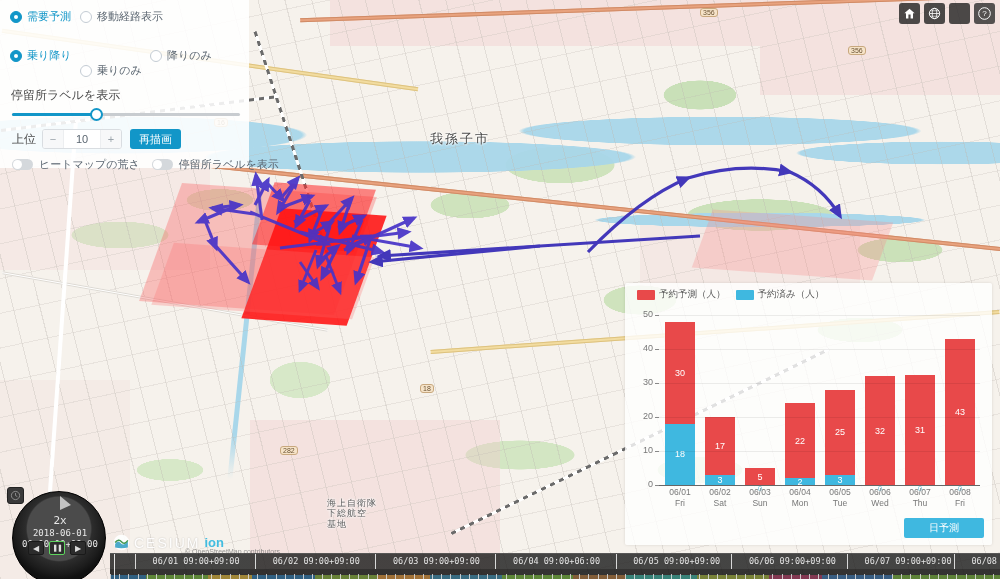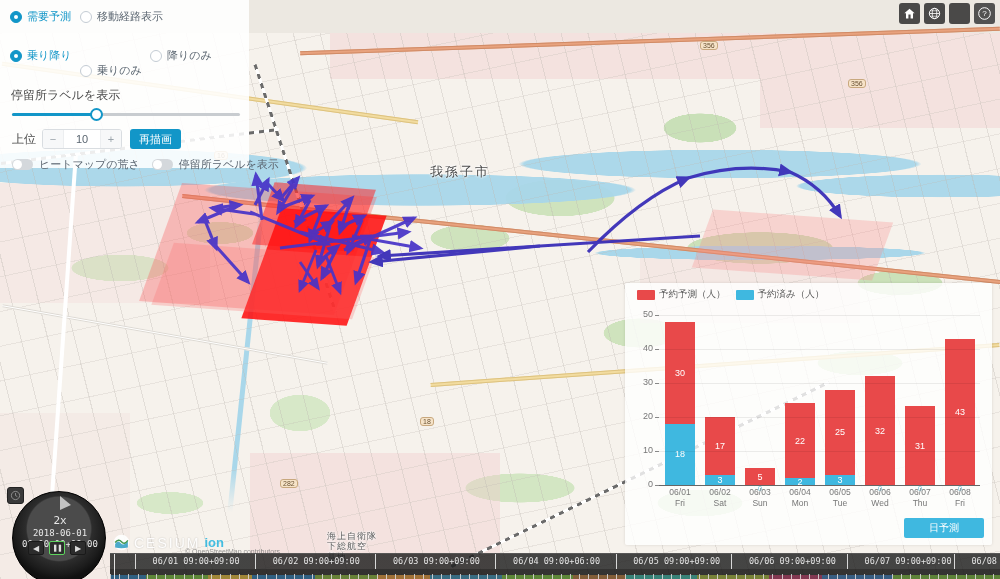--- a/index.html
+++ b/index.html
@@ -28,21 +28,20 @@
       radial-gradient(ellipse 55px 18px at 220px 200px, #d3e6c3 0 60%, transparent 61%),
       radial-gradient(ellipse 80px 22px at 120px 235px, #d5e7c6 0 60%, transparent 61%),
       radial-gradient(ellipse 50px 30px at 300px 380px, #d7e8c8 0 60%, transparent 61%),
       radial-gradient(ellipse 60px 24px at 640px 300px, #cfe3bd 0 60%, transparent 61%),
       radial-gradient(ellipse 70px 20px at 860px 330px, #cfe3bd 0 60%, transparent 61%),
       radial-gradient(ellipse 90px 24px at 520px 455px, #d3e6c3 0 60%, transparent 61%),
       radial-gradient(ellipse 70px 22px at 700px 470px, #d3e6c3 0 60%, transparent 61%),
       radial-gradient(ellipse 55px 18px at 170px 470px, #d7e8c8 0 60%, transparent 61%),
       
       linear-gradient(180deg, #f6f2ec 0 100%);
-    margin-top: 33px;
   }
   
   .river {
     position: absolute;
     left: 0; top: 95px; width: 1000px; height: 90px;
     background:
       radial-gradient(ellipse 260px 26px at 120px 40px, #a9d7ea 0 70%, transparent 72%),
       radial-gradient(ellipse 300px 22px at 420px 62px, #a9d7ea 0 70%, transparent 72%),
       radial-gradient(ellipse 280px 20px at 720px 36px, #a9d7ea 0 70%, transparent 72%),
       radial-gradient(ellipse 200px 16px at 940px 58px, #a9d7ea 0 70%, transparent 72%);
@@ -556,21 +555,21 @@
           </div>
           <div class="bar-group">
             <div class="seg seg-pred" style="height: 85px; background: rgb(232, 73, 74);">25</div>
             <div class="seg seg-booked" style="height: 10.2px; background: rgb(63, 184, 224);">3</div>
           </div>
           <div class="bar-group">
             <div class="seg seg-pred" style="height: 108.8px; background: rgb(232, 73, 74);">32</div>
             <div style="position: absolute; bottom: -8px; left: 0px; right: 0px; text-align: center; font-size: 8px; color: rgb(126, 200, 224);">0</div>
           </div>
           <div class="bar-group">
-            <div class="seg seg-pred" style="height: 79px; background: rgb(232, 73, 74);">31</div>
+            <div class="seg seg-pred" style="height: 110px; background: rgb(232, 73, 74);">31</div>
             <div style="position: absolute; bottom: -8px; left: 0px; right: 0px; text-align: center; font-size: 8px; color: rgb(126, 200, 224);">0</div>
           </div>
           <div class="bar-group">
             <div class="seg seg-pred" style="height: 146.2px; background: rgb(232, 73, 74);">43</div>
             <div style="position: absolute; bottom: -8px; left: 0px; right: 0px; text-align: center; font-size: 8px; color: rgb(126, 200, 224);">0</div>
           </div>
         </div>
       <div class="x-labels" id="xlabels">
           <div class="x-label">
             <div>06/01</div>

